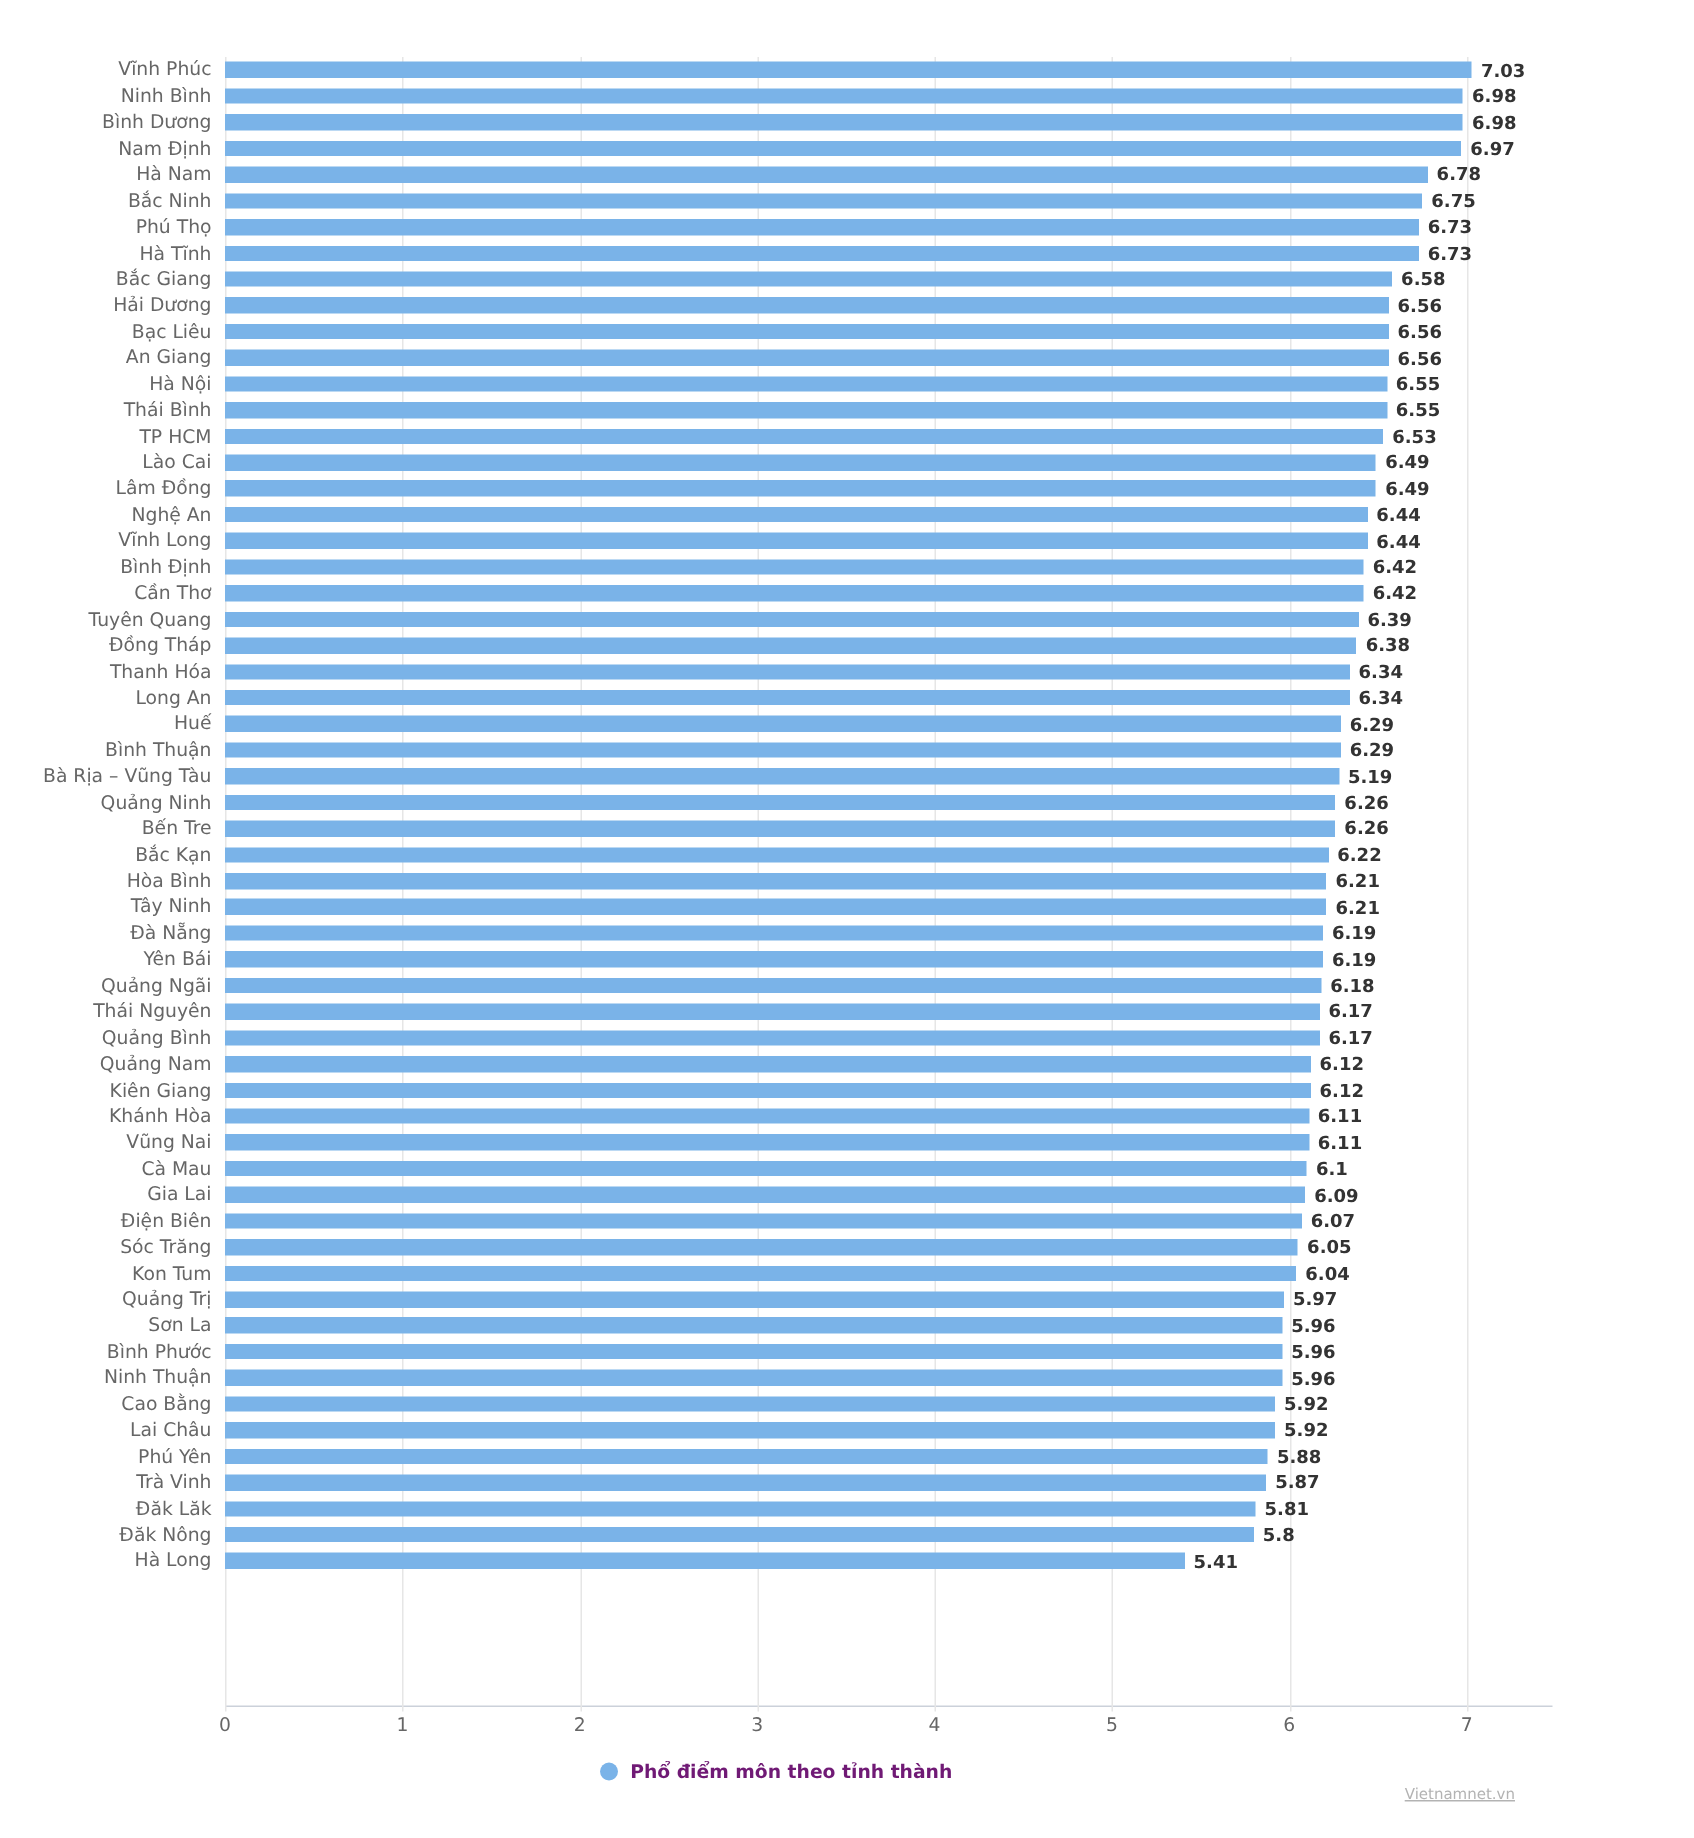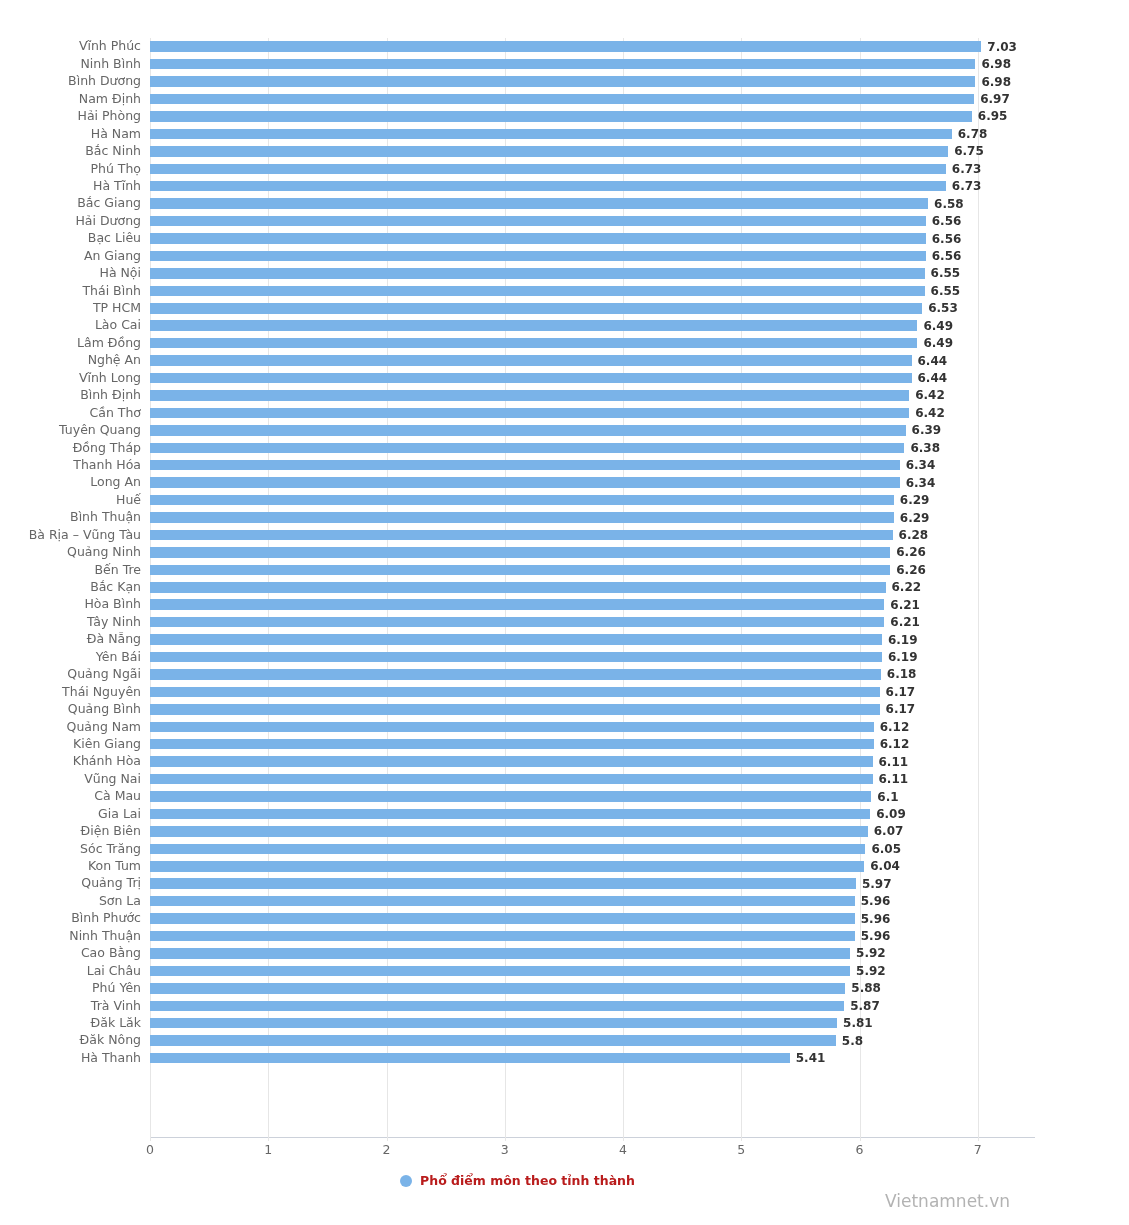--- a/index.html
+++ b/index.html
@@ -88,28 +88,29 @@
     width: 12px;
     height: 12px;
     border-radius: 50%;
     background: #7ab3e8;
     margin-right: 8px;
     flex: 0 0 auto;
   }
   .legend-label {
     font-size: 12.5px;
     font-weight: bold;
-    color: #b91c1c;
+    color: #701a75;
   }
   .credit {
     position: absolute;
     right: 25px;
     top: 1191px;
-    font-size: 17px;
+    font-size: 10px;
     color: #b3b3b3;
+    text-decoration: underline;
   }
 </style>
 </head>
 <body>
 
 <div class="chart-root">
 
   <div class="plot-area">
     <div id="gridlines">
         <div class="gridline" style="left: 0px;"></div>
@@ -137,25 +138,20 @@
           <span class="cat-label">Bình Dương</span>
           <div class="bar" style="width: 87.25%; background: rgb(122, 179, 232);"></div>
           <span class="val-label">6.98</span>
         </div>
         <div class="bar-row">
           <span class="cat-label">Nam Định</span>
           <div class="bar" style="width: 87.125%; background: rgb(122, 179, 232);"></div>
           <span class="val-label">6.97</span>
         </div>
         <div class="bar-row">
-          <span class="cat-label">Hải Phòng</span>
-          <div class="bar" style="width: 86.875%; background: rgb(122, 179, 232);"></div>
-          <span class="val-label">6.95</span>
-        </div>
-        <div class="bar-row">
           <span class="cat-label">Hà Nam</span>
           <div class="bar" style="width: 84.75%; background: rgb(122, 179, 232);"></div>
           <span class="val-label">6.78</span>
         </div>
         <div class="bar-row">
           <span class="cat-label">Bắc Ninh</span>
           <div class="bar" style="width: 84.375%; background: rgb(122, 179, 232);"></div>
           <span class="val-label">6.75</span>
         </div>
         <div class="bar-row">
@@ -259,21 +255,21 @@
           <span class="val-label">6.29</span>
         </div>
         <div class="bar-row">
           <span class="cat-label">Bình Thuận</span>
           <div class="bar" style="width: 78.625%; background: rgb(122, 179, 232);"></div>
           <span class="val-label">6.29</span>
         </div>
         <div class="bar-row">
           <span class="cat-label">Bà Rịa – Vũng Tàu</span>
           <div class="bar" style="width: 78.5%; background: rgb(122, 179, 232);"></div>
-          <span class="val-label">6.28</span>
+          <span class="val-label">5.19</span>
         </div>
         <div class="bar-row">
           <span class="cat-label">Quảng Ninh</span>
           <div class="bar" style="width: 78.25%; background: rgb(122, 179, 232);"></div>
           <span class="val-label">6.26</span>
         </div>
         <div class="bar-row">
           <span class="cat-label">Bến Tre</span>
           <div class="bar" style="width: 78.25%; background: rgb(122, 179, 232);"></div>
           <span class="val-label">6.26</span>
@@ -407,21 +403,21 @@
           <span class="cat-label">Đăk Lăk</span>
           <div class="bar" style="width: 72.625%; background: rgb(122, 179, 232);"></div>
           <span class="val-label">5.81</span>
         </div>
         <div class="bar-row">
           <span class="cat-label">Đăk Nông</span>
           <div class="bar" style="width: 72.5%; background: rgb(122, 179, 232);"></div>
           <span class="val-label">5.8</span>
         </div>
         <div class="bar-row">
-          <span class="cat-label">Hà Thanh</span>
+          <span class="cat-label">Hà Long</span>
           <div class="bar" style="width: 67.625%; background: rgb(122, 179, 232);"></div>
           <span class="val-label">5.41</span>
         </div>
       </div>
   </div>
 
   <div class="x-axis" id="x-axis">
       <span class="x-tick-label" style="left: 0px;">0</span>
       <span class="x-tick-label" style="left: 118.25px;">1</span>
       <span class="x-tick-label" style="left: 236.5px;">2</span>

